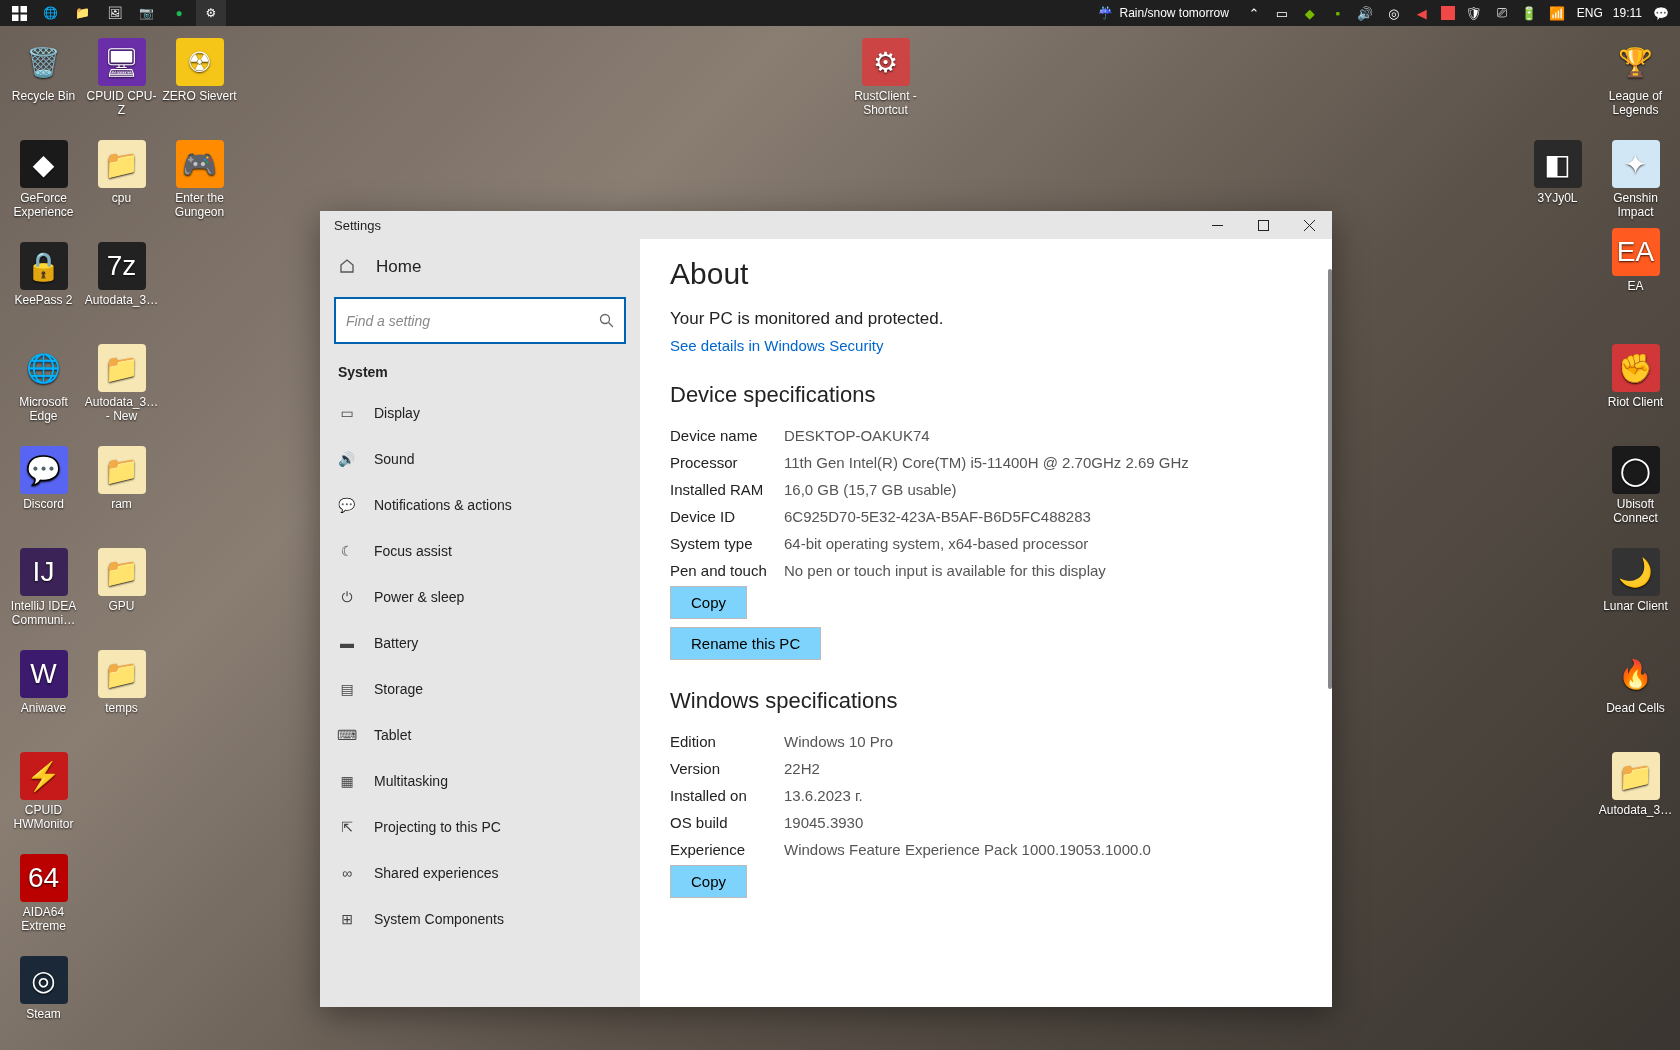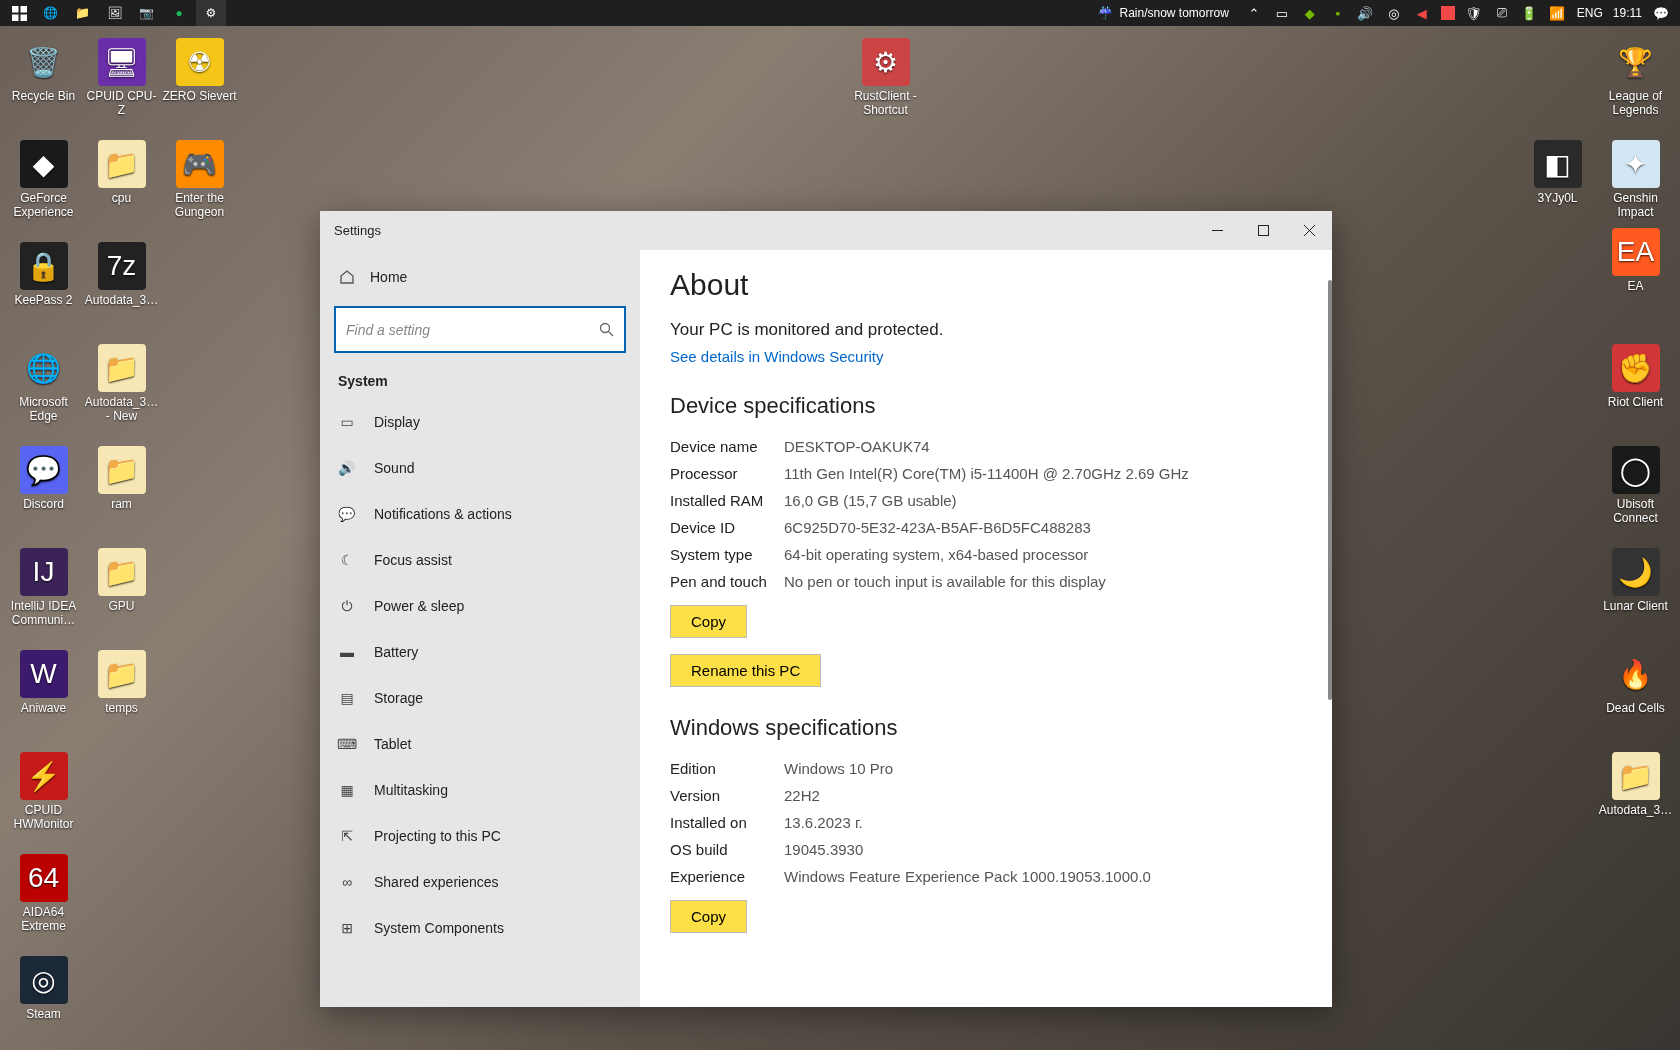--- a/index.html
+++ b/index.html
@@ -36,31 +36,31 @@
 .desktop-icon .lbl { line-height: 1.15; word-break: break-word; }
 
 
 .settings-window {
   position: absolute; left: 320px; top: 185px; width: 1012px; height: 796px;
   background: #fff; display: flex; flex-direction: column;
   box-shadow: 0 8px 32px rgba(0,0,0,.4);
   z-index: 5;
 }
 .titlebar {
-  height: 39px; background: #e6e6e6; display: flex; align-items: center;
+  height: 28px; background: #e6e6e6; display: flex; align-items: center;
   padding-left: 14px; font-size: 13px; color: #222;
 }
 .titlebar .win-controls { margin-left: auto; display: flex; }
 .titlebar .win-btn { width: 46px; height: 35px; display: flex; align-items: center; justify-content: center; cursor: pointer; font-size: 12px; }
 
 .settings-body { flex: 1; display: flex; overflow: hidden; }
 .sidebar { width: 320px; background: #e6e6e6; padding-top: 6px; overflow-y: auto; }
 .sidebar-home {
-  display: flex; align-items: center; gap: 14px; padding: 12px 18px;
-  font-size: 14px; color: #222; cursor: pointer;
+  display: flex; gap: 20px; padding: 12px 18px;
+  font-size: 17px; color: #222; cursor: pointer;
 }
 .search-box {
   margin: 8px 14px 14px; height: 47px; border: 2px solid #0063b1;
   background: #fff; display: flex; align-items: center; padding: 0 10px;
 }
 .search-box input {
   flex: 1; border: none; outline: none; font-size: 14px; color: #666; background: transparent;
 }
 .search-box input::placeholder { color: #888; font-style: italic; }
 .section-title {
@@ -74,22 +74,22 @@
 
 .content { flex: 1; background: #fff; padding: 18px 30px; overflow-y: auto; color: #222; position: relative; }
 .content h1 { font-size: 30px; font-weight: 400; margin-bottom: 18px; }
 .content h2 { font-size: 22px; font-weight: 400; margin: 22px 0 14px; }
 .subhead { font-size: 17px; font-weight: 500; margin-bottom: 8px; }
 .link { color: #0066cc; font-size: 15px; cursor: pointer; display: inline-block; margin-bottom: 6px; }
 .spec-row { display: flex; padding: 5px 0; font-size: 15px; }
 .spec-row .k { width: 114px; color: #222; }
 .spec-row .v { flex: 1; color: #555; }
 .btn {
-  display: inline-block; padding: 7px 20px; background: #fde047; border: 1px solid #bbb;
-  font-size: 15px; cursor: pointer; margin-top: 10px; margin-bottom: 6px;
+  display: inline-block; padding: 7px 20px; background: #7dd3fc; border: 1px solid #bbb;
+  font-size: 15px; cursor: pointer; margin-top: 2px; margin-bottom: 6px;
 }
 .scroll-track { position: absolute; right: 0; top: 30px; width: 4px; height: 420px; background: #888; border-radius: 2px; }
 
 svg { display: block; }
 </style>
 </head>
 <body>
 
 <div class="taskbar">
   <div class="taskbar-left">

